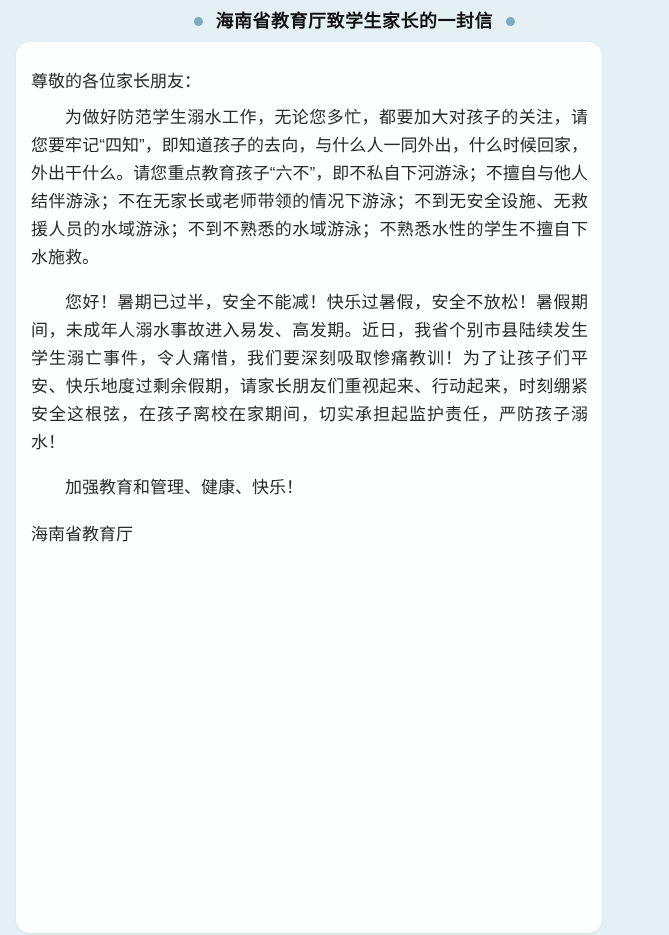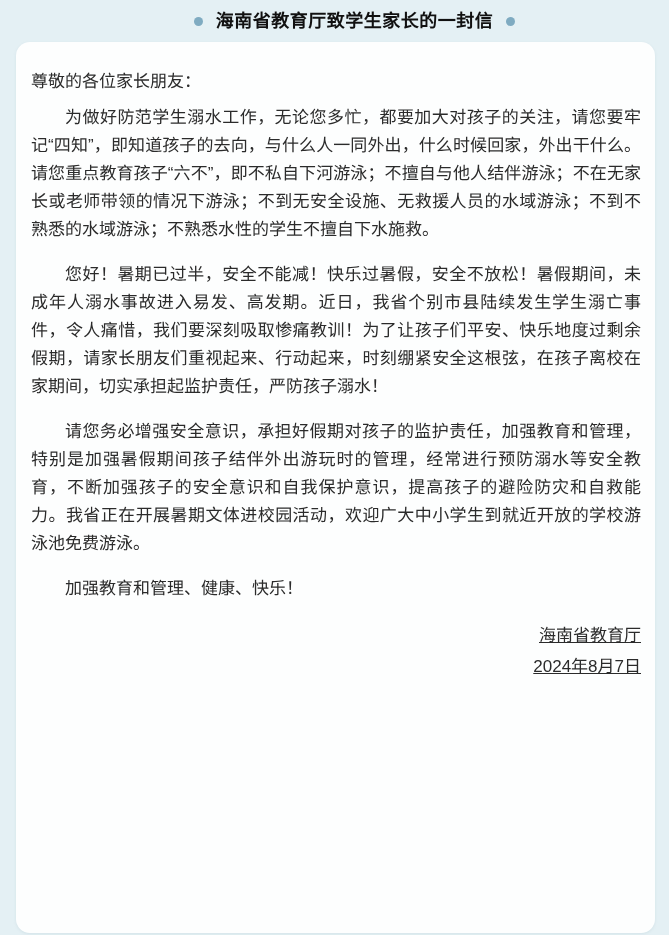--- a/index.html
+++ b/index.html
@@ -39,21 +39,21 @@
   .page-title {
     font-size: 18px;
     font-weight: bold;
     color: var(--title);
     letter-spacing: 0.5px;
     line-height: 1;
     margin: 0;
   }
   .letter-card {
     margin-left: 16px;
-    width: 639px;
+    width: 586px;
     height: 891px;
     background: var(--card-bg);
     border-radius: 14px;
     padding: 26px 14px 20px 15px;
     box-shadow: 0 1px 3px rgba(140, 170, 185, 0.18);
   }
   .letter-card p {
     margin: 0 0 17px 0;
     font-size: 17px;
     line-height: 28px;
@@ -67,36 +67,32 @@
   p.para, p.wish {
     text-indent: 2em;
   }
   .signature-block {
     margin-top: 12px;
     text-align: right;
   }
   .signature-block p {
     margin: 0;
     line-height: 31px;
-    text-align: right;
-    text-decoration: underline;
   }
 </style>
 </head>
 <body>
 
 <header class="page-header">
   <span class="dot"></span>
   <h1 class="page-title">海南省教育厅致学生家长的一封信</h1>
   <span class="dot"></span>
 </header>
 
 <main class="letter-card">
   <p class="greeting">尊敬的各位家长朋友：</p>
   <p class="para">为做好防范学生溺水工作，无论您多忙，都要加大对孩子的关注，请您要牢记“四知”，即知道孩子的去向，与什么人一同外出，什么时候回家，外出干什么。请您重点教育孩子“六不”，即不私自下河游泳；不擅自与他人结伴游泳；不在无家长或老师带领的情况下游泳；不到无安全设施、无救援人员的水域游泳；不到不熟悉的水域游泳；不熟悉水性的学生不擅自下水施救。</p>
   <p class="para">您好！暑期已过半，安全不能减！快乐过暑假，安全不放松！暑假期间，未成年人溺水事故进入易发、高发期。近日，我省个别市县陆续发生学生溺亡事件，令人痛惜，我们要深刻吸取惨痛教训！为了让孩子们平安、快乐地度过剩余假期，请家长朋友们重视起来、行动起来，时刻绷紧安全这根弦，在孩子离校在家期间，切实承担起监护责任，严防孩子溺水！</p>
-  <p class="para">请您务必增强安全意识，承担好假期对孩子的监护责任，加强教育和管理，特别是加强暑假期间孩子结伴外出游玩时的管理，经常进行预防溺水等安全教育，不断加强孩子的安全意识和自我保护意识，提高孩子的避险防灾和自救能力。我省正在开展暑期文体进校园活动，欢迎广大中小学生到就近开放的学校游泳池免费游泳。</p>
   <p class="wish">加强教育和管理、健康、快乐！</p>
   <div class="signature-block">
     <p>海南省教育厅</p>
-    <p>2024年8月7日</p>
   </div>
 </main>
 
 </body></html>

